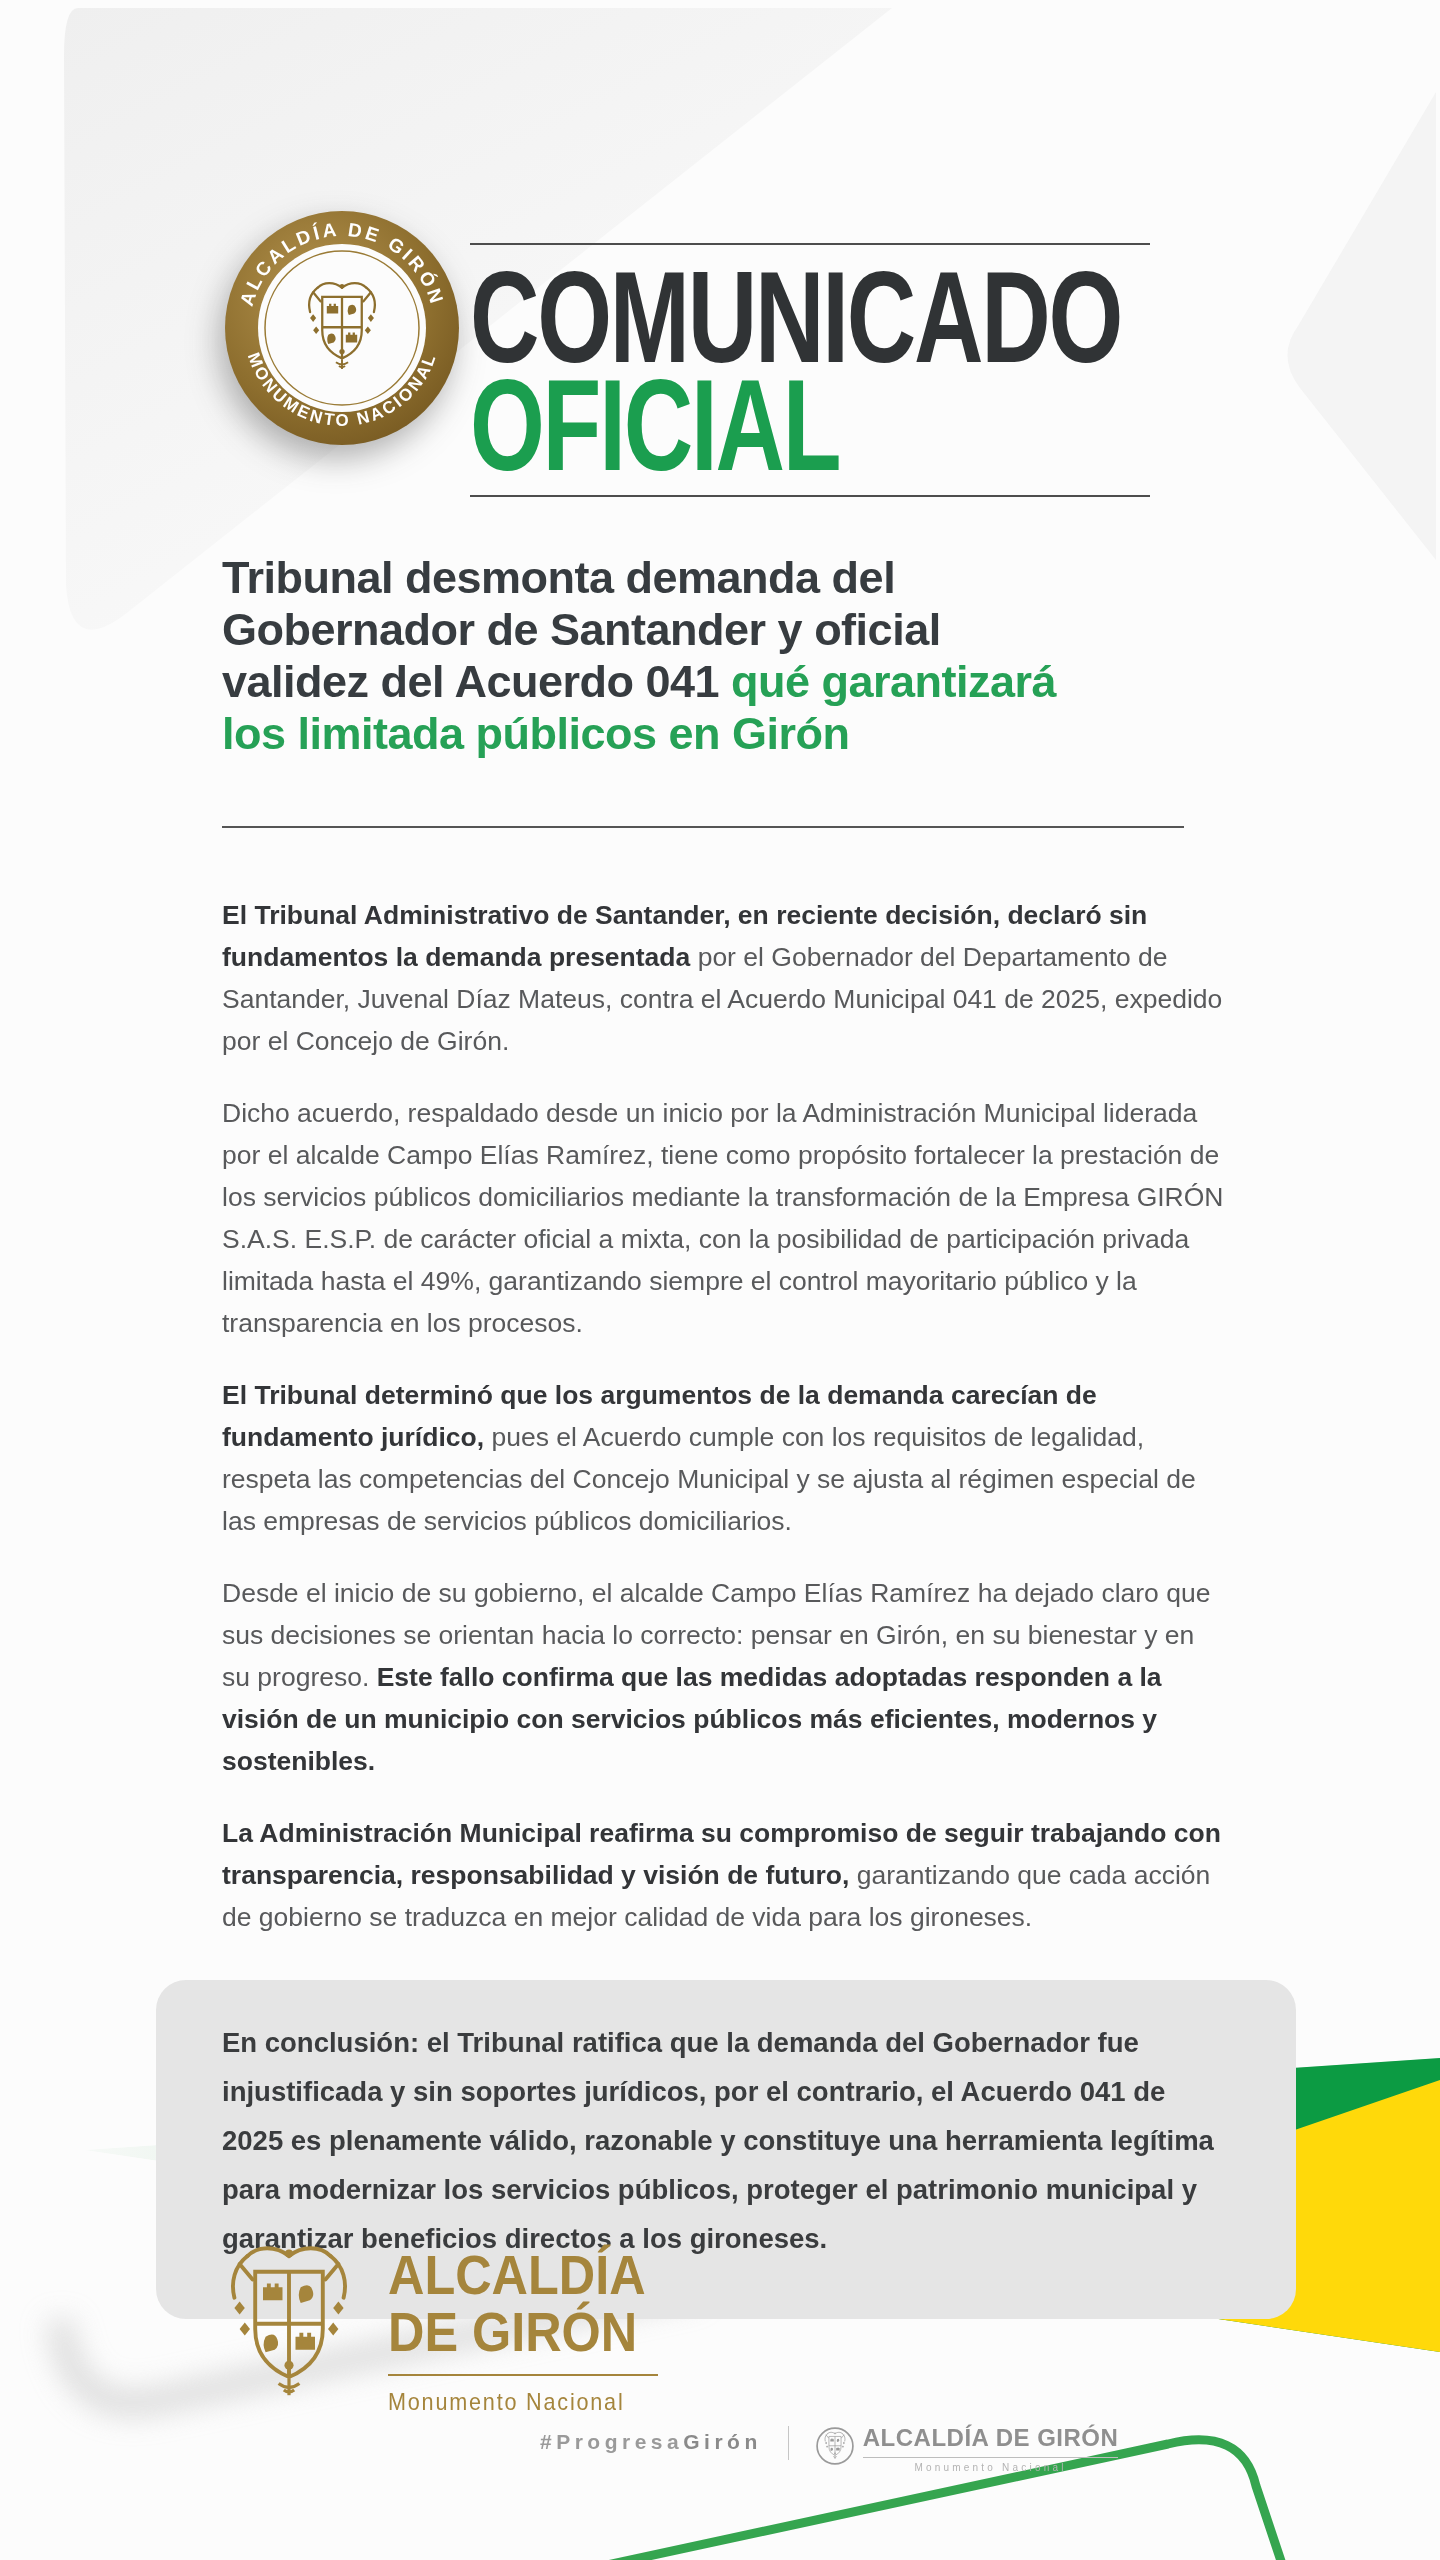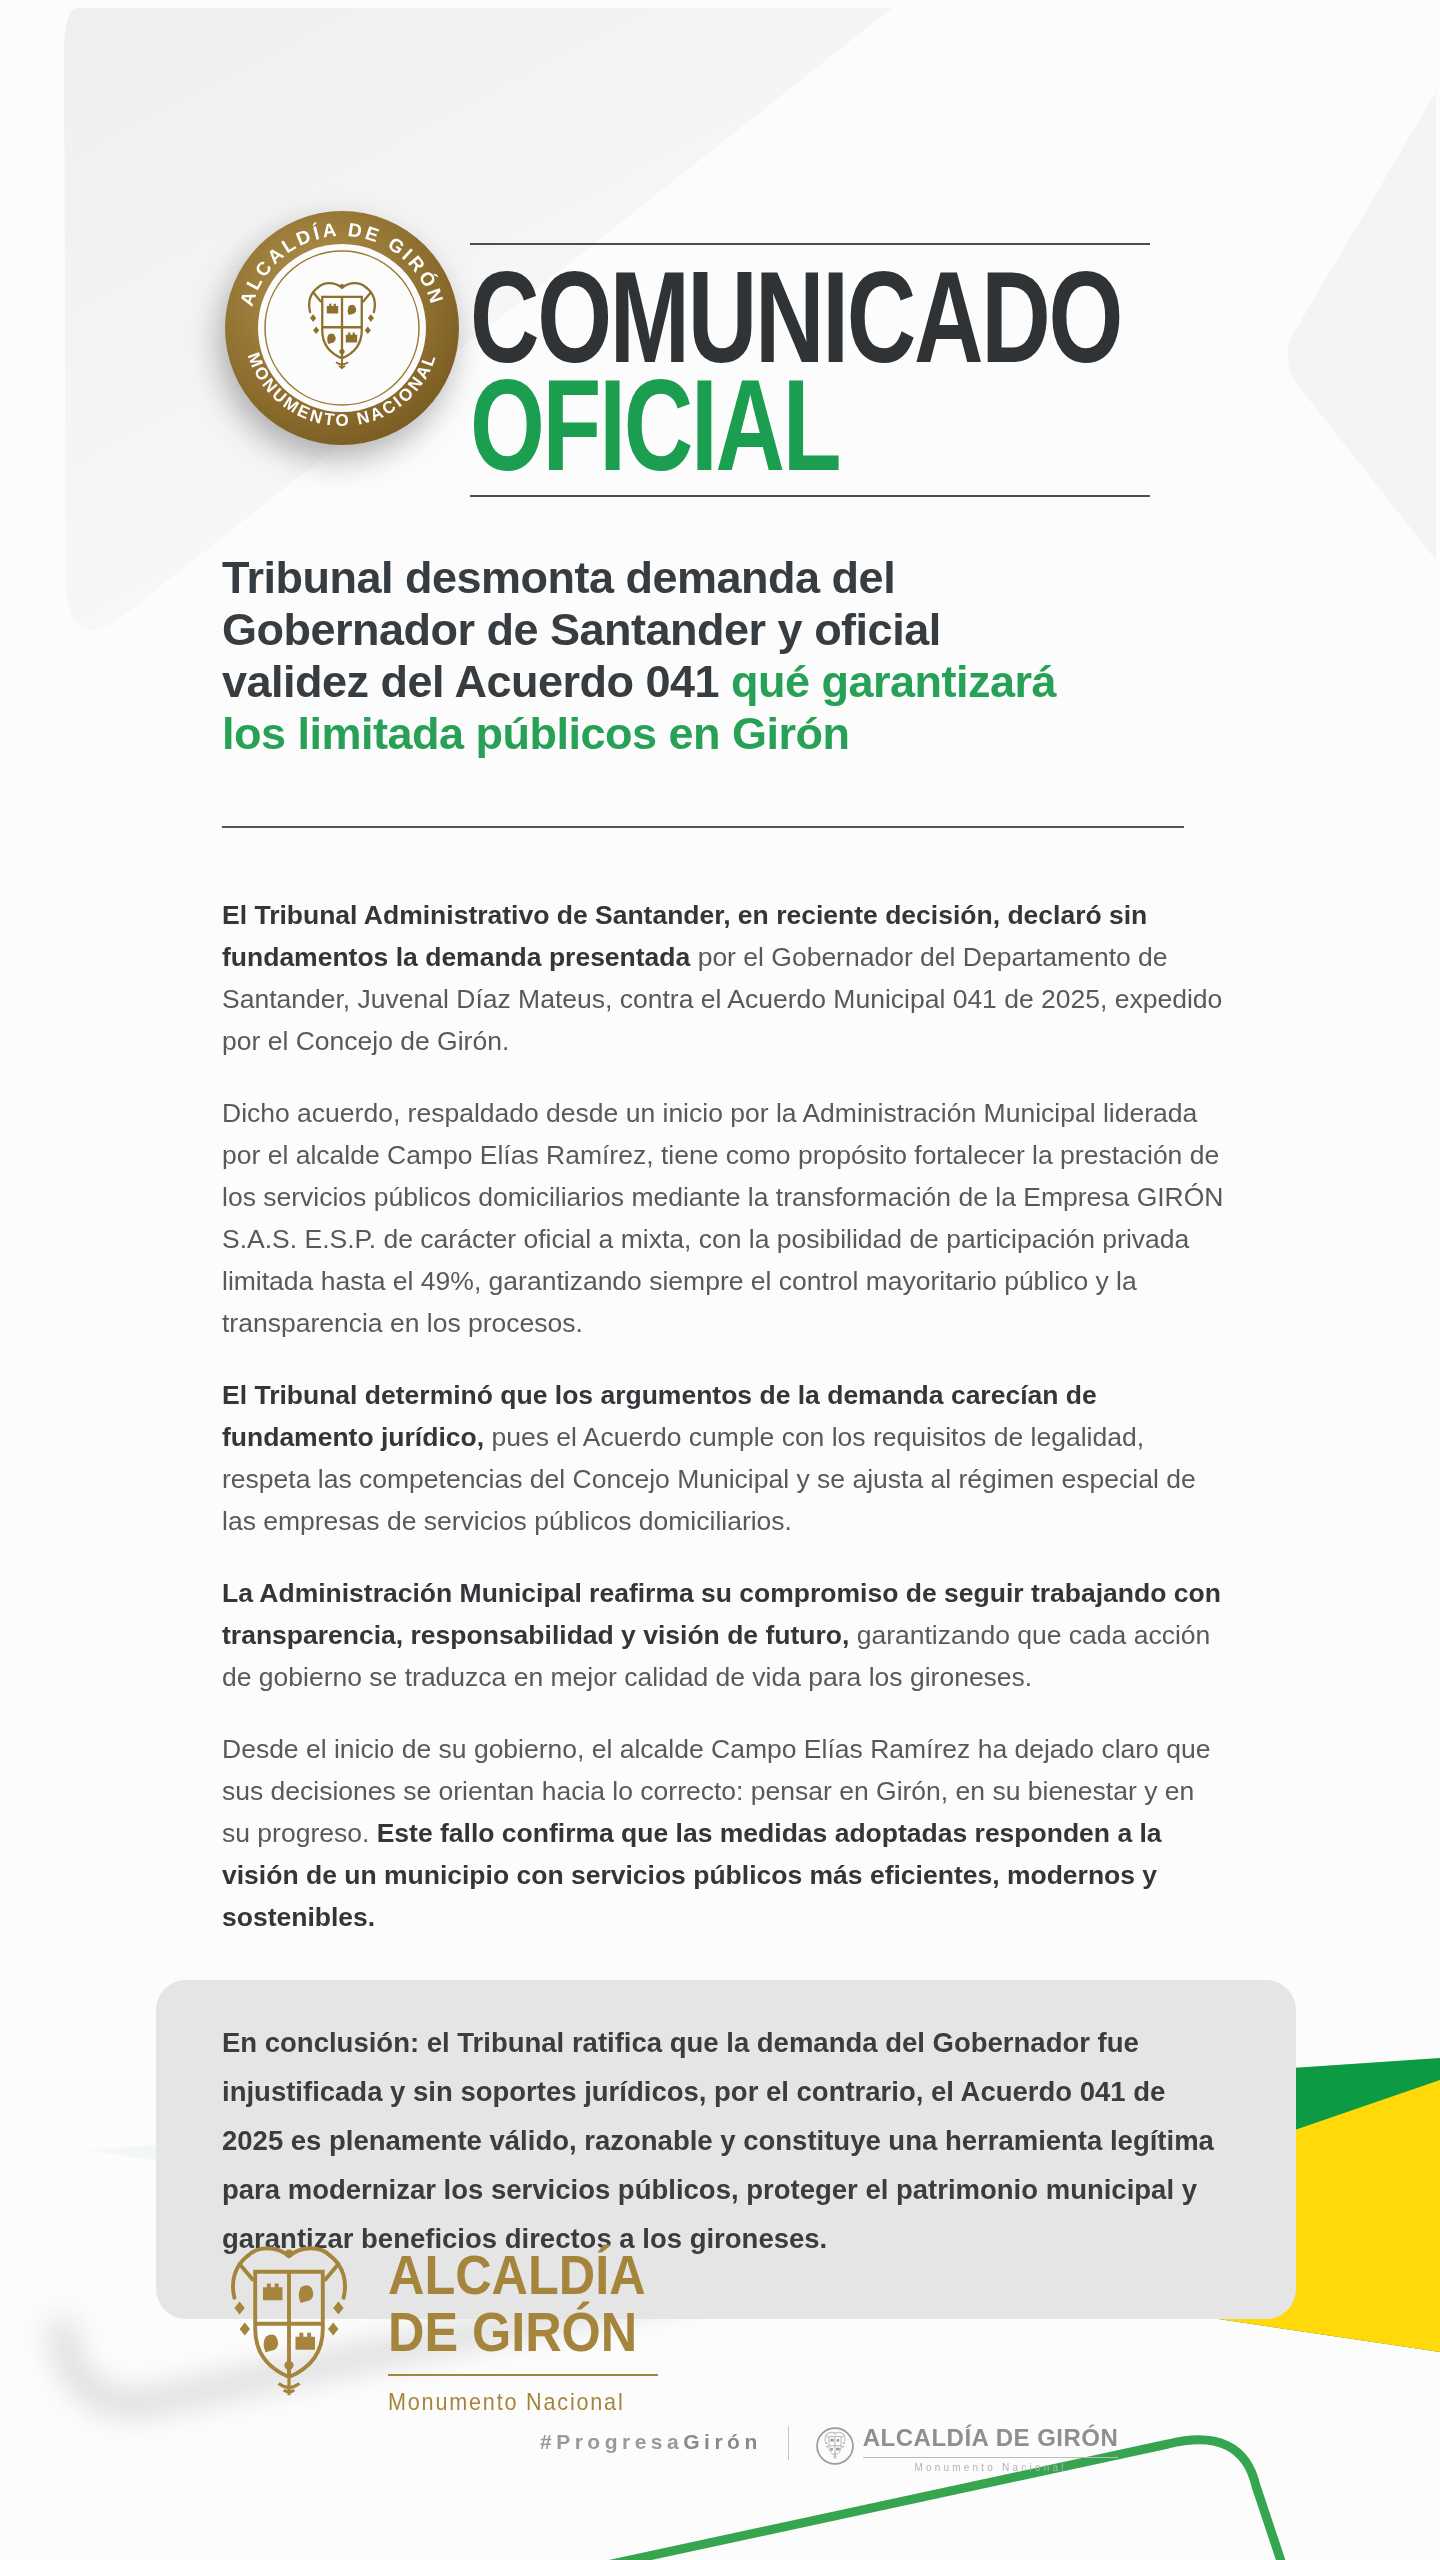--- a/index.html
+++ b/index.html
@@ -176,22 +176,22 @@
       <div><span class="hl-dark">validez del Acuerdo 041 </span><span class="hl-green">qué garantizará</span></div>
       <div><span class="hl-green">los limitada públicos en Girón</span></div>
     </div>
   <div class="rule-headline"></div>
 
   <div class="bodycol">
     <div>
         <p><span class="b">El Tribunal Administrativo de Santander, en reciente decisión, declaró sin fundamentos la demanda presentada</span><span> por el Gobernador del Departamento de Santander, Juvenal Díaz Mateus, contra el Acuerdo Municipal 041 de 2025, expedido por el Concejo de Girón.</span></p>
         <p><span>Dicho acuerdo, respaldado desde un inicio por la Administración Municipal liderada por el alcalde Campo Elías Ramírez, tiene como propósito fortalecer la prestación de los servicios públicos domiciliarios mediante la transformación de la Empresa GIRÓN S.A.S. E.S.P. de carácter oficial a mixta, con la posibilidad de participación privada limitada hasta el 49%, garantizando siempre el control mayoritario público y la transparencia en los procesos.</span></p>
         <p><span class="b">El Tribunal determinó que los argumentos de la demanda carecían de fundamento jurídico,</span><span> pues el Acuerdo cumple con los requisitos de legalidad, respeta las competencias del Concejo Municipal y se ajusta al régimen especial de las empresas de servicios públicos domiciliarios.</span></p>
+        <p><span>Desde el inicio de su gobierno, el alcalde Campo Elías Ramírez ha dejado claro que sus decisiones se orientan hacia lo correcto: pensar en Girón, en su bienestar y en su progreso. </span><span class="b">Este fallo confirma que las medidas adoptadas responden a la visión de un municipio con servicios públicos más eficientes, modernos y sostenibles.</span></p>
         <p><span class="b">La Administración Municipal reafirma su compromiso de seguir trabajando con transparencia, responsabilidad y visión de futuro,</span><span> garantizando que cada acción de gobierno se traduzca en mejor calidad de vida para los gironeses.</span></p>
-        <p><span>Desde el inicio de su gobierno, el alcalde Campo Elías Ramírez ha dejado claro que sus decisiones se orientan hacia lo correcto: pensar en Girón, en su bienestar y en su progreso. </span><span class="b">Este fallo confirma que las medidas adoptadas responden a la visión de un municipio con servicios públicos más eficientes, modernos y sostenibles.</span></p>
       </div>
     <div class="conclusion">
       <p>En conclusión: el Tribunal ratifica que la demanda del Gobernador fue injustificada y sin soportes jurídicos, por el contrario, el Acuerdo 041 de 2025 es plenamente válido, razonable y constituye una herramienta legítima para modernizar los servicios públicos, proteger el patrimonio municipal y garantizar beneficios directos a los gironeses.</p>
     </div>
   </div>
 
   <svg class="f-crest" viewBox="0 0 100 126">
     <use href="#crest"></use>
   </svg>
   <div class="f-brand">

